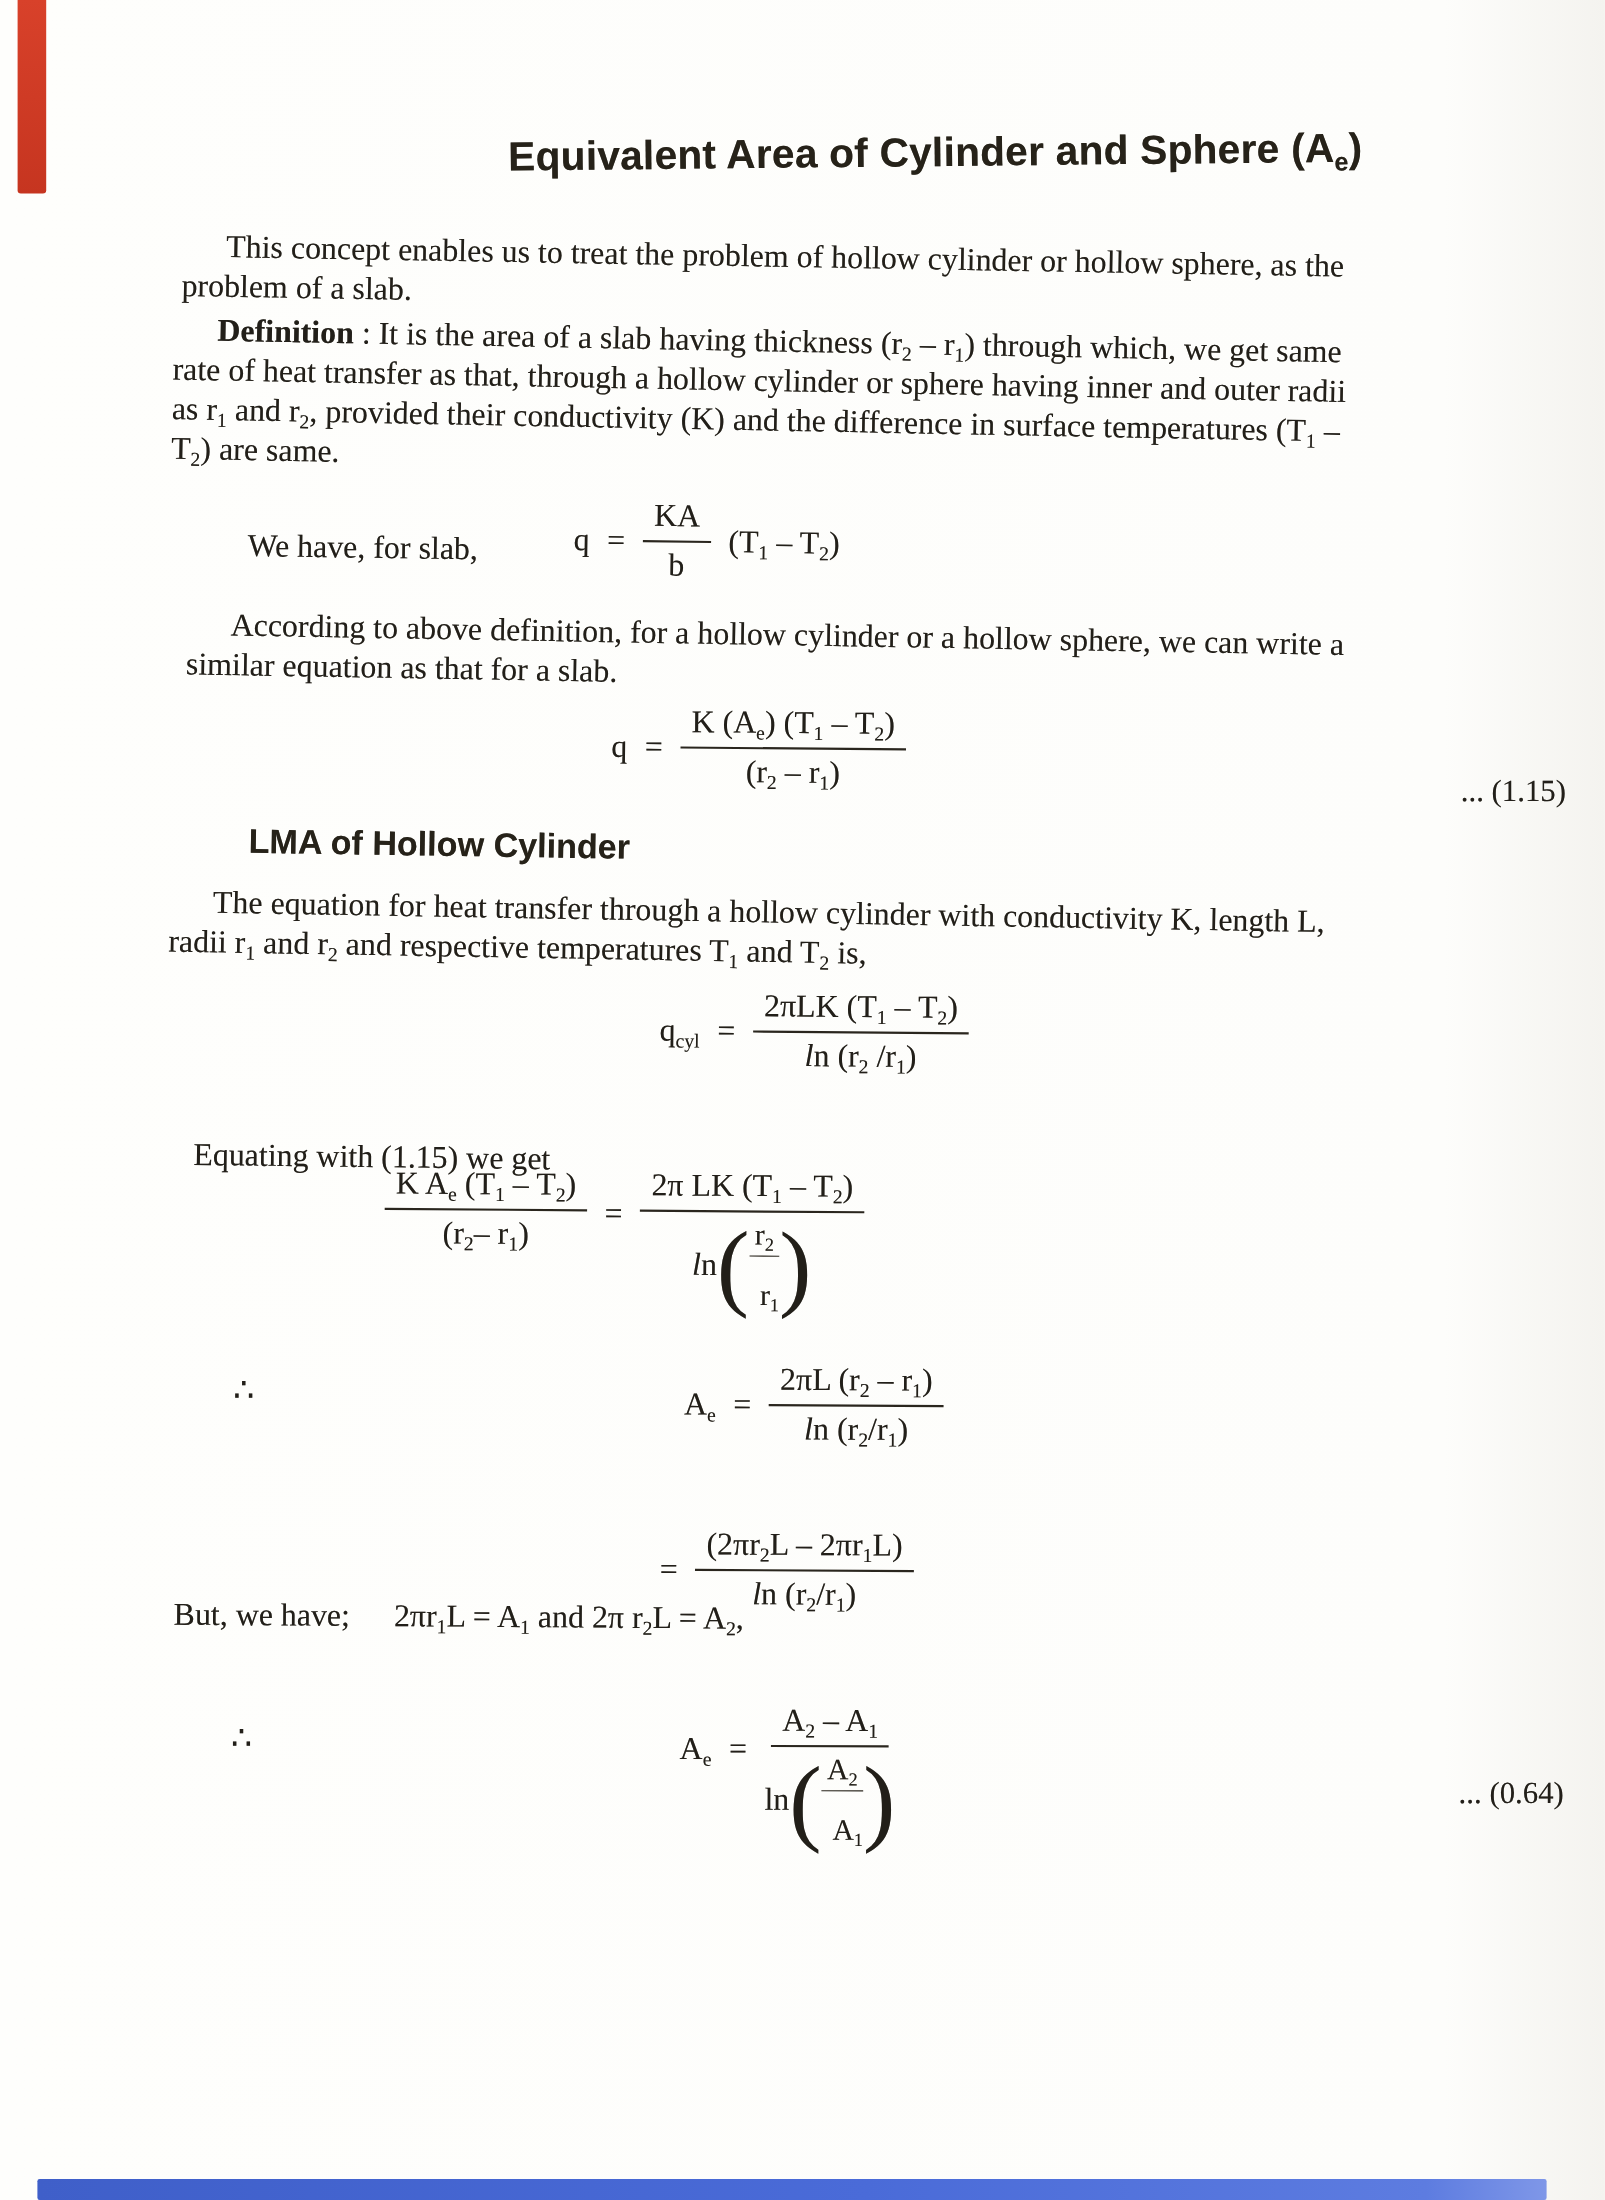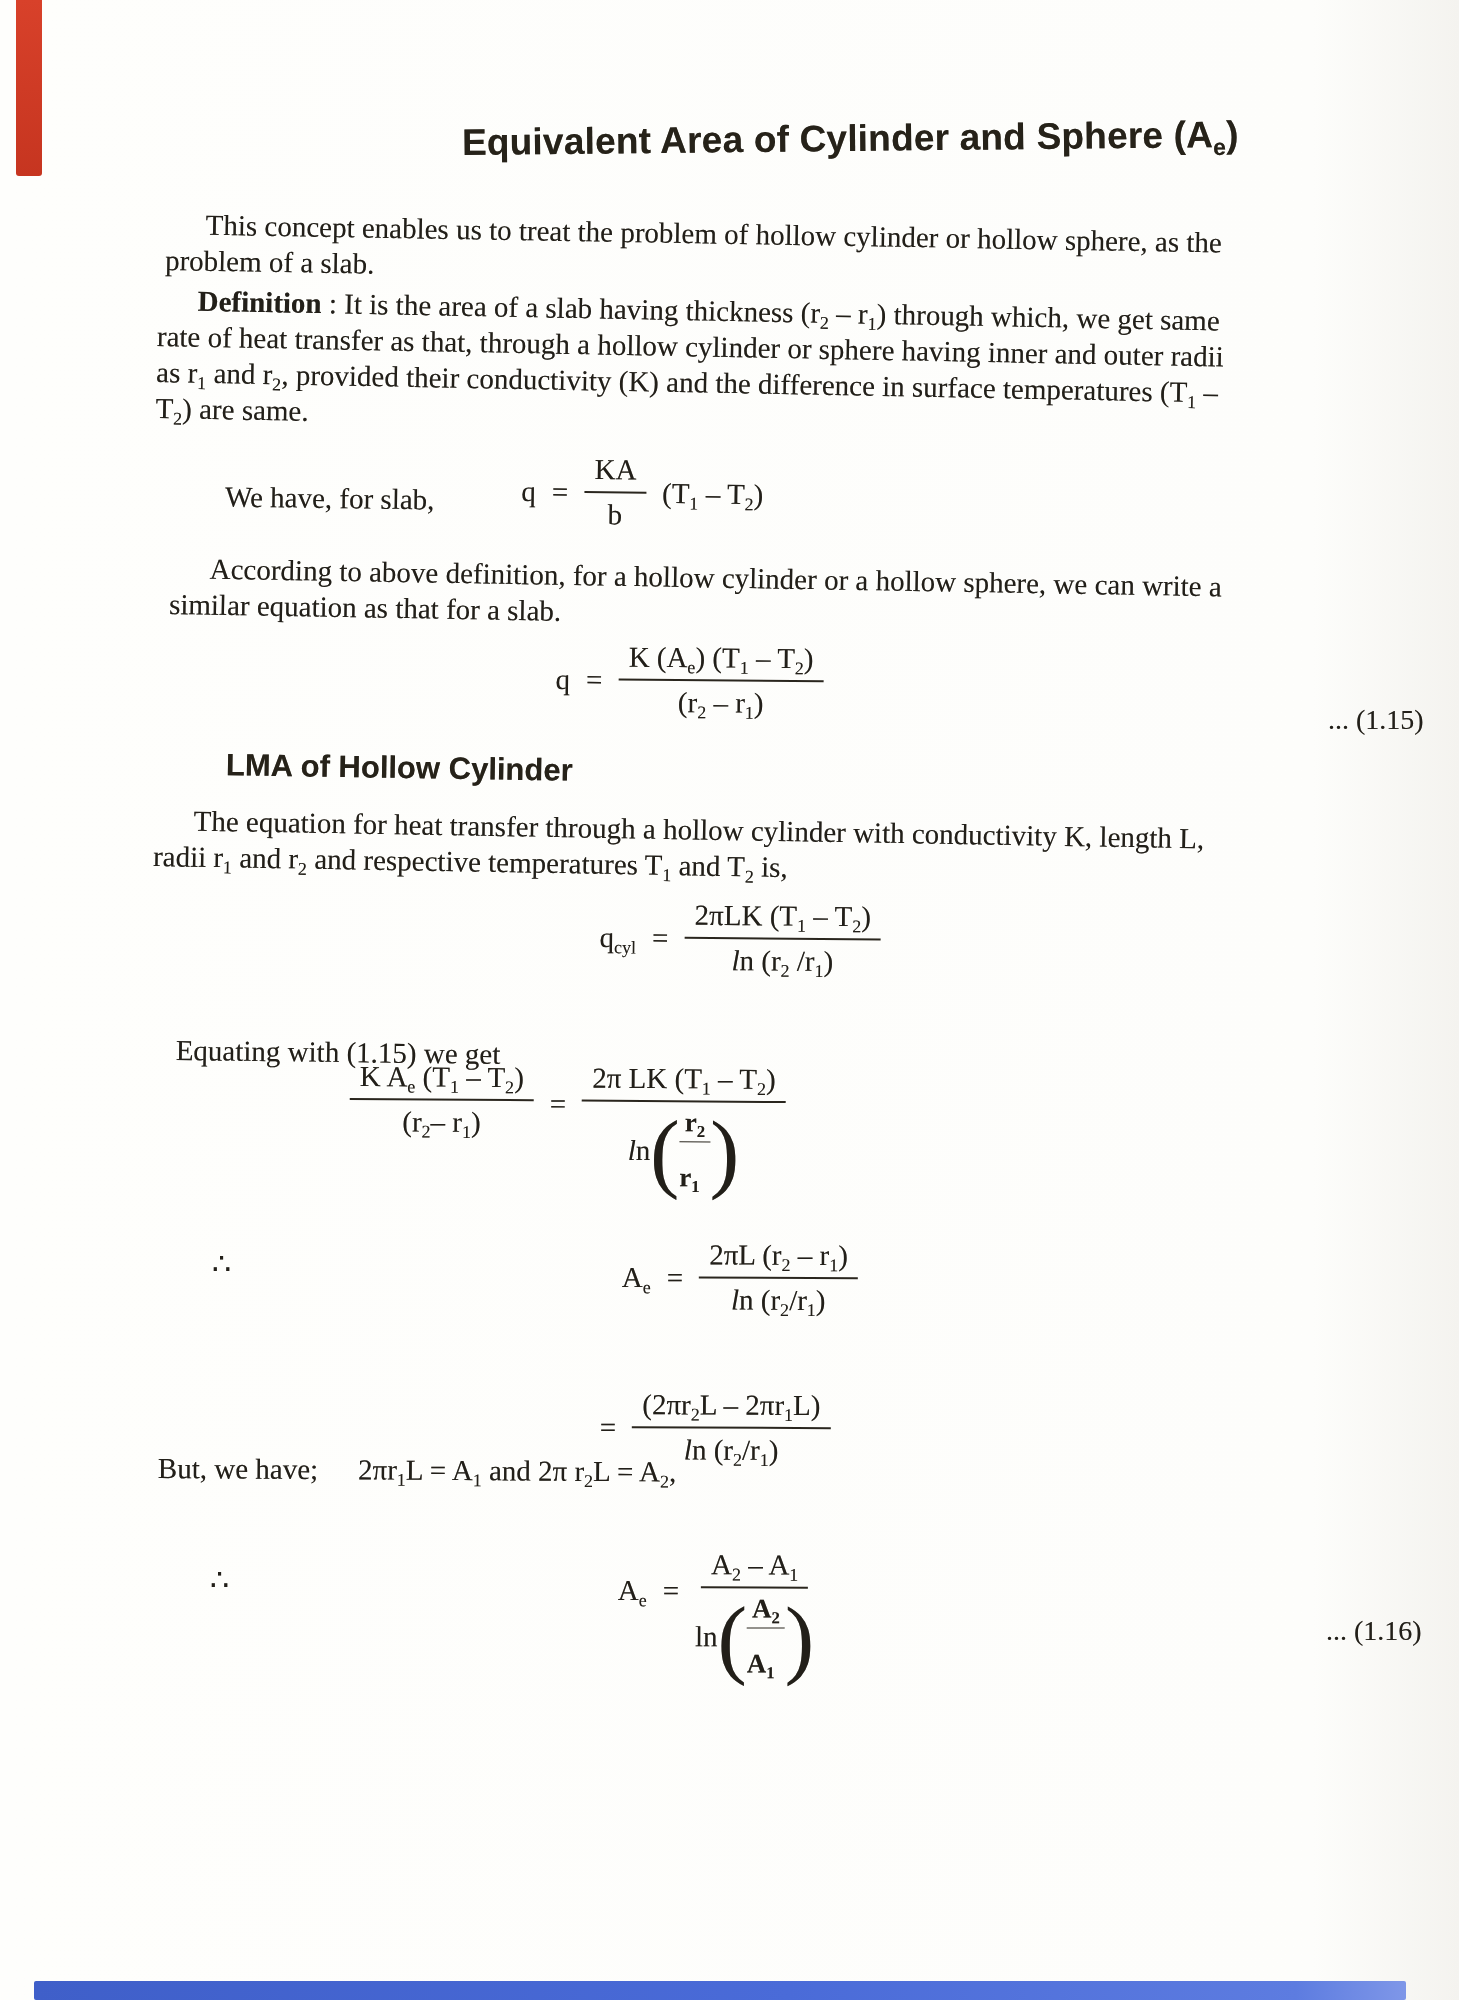--- a/index.html
+++ b/index.html
@@ -42,21 +42,21 @@
     text-shadow:0 0 0.5px rgba(40,35,25,0.5);}
 
   .eqrow{position:absolute;display:flex;align-items:center;gap:16px;
     font-size:29px;white-space:nowrap;text-shadow:0 0 0.5px rgba(40,35,25,0.5);}
   .eqrow.topalign{align-items:flex-start;}
   .eqrow.topalign > .mi{margin-top:26px;}
   .frac{display:inline-flex;flex-direction:column;align-items:center;}
   .frac > .num{padding:0 10px 5px;border-bottom:2.2px solid #2a261e;}
   .frac > .den{padding-top:5px;}
   .denrow{display:inline-flex;align-items:center;gap:0;padding-top:2px;}
-  .sfrac{display:inline-flex;flex-direction:column;align-items:flex-start;font-size:27px;font-weight:bold;}
+  .sfrac{display:inline-flex;flex-direction:column;align-items:flex-end;font-size:27px;}
   .sfrac > .snum{padding:0 5px 3px;border-bottom:1.8px solid #2a261e;}
   .sfrac > .sden{padding-top:20px;}
   .bigp{font-size:88px;line-height:0;font-weight:400;transform:translateY(2px);}
   .therefore{position:absolute;font-size:30px;
     text-shadow:0 0 0.5px rgba(40,35,25,0.5);}
   .eqtag{position:absolute;font-size:28px;white-space:nowrap;
     text-shadow:0 0 0.5px rgba(40,35,25,0.5);}
   sub{font-size:0.62em;vertical-align:-0.34em;line-height:0;}
 </style>
 </head>
@@ -180,15 +180,15 @@
         <span>ln</span>
         <span class="bigp">(</span>
         <span class="sfrac">
           <span class="snum">A<sub>2</sub></span>
           <span class="sden">A<sub>1</sub></span>
         </span>
         <span class="bigp">)</span>
       </span>
     </span>
   </div>
-  <div class="eqtag" style="left:1326px;top:1615px;">... (1.16)</div>
+  <div class="eqtag" style="left:1326px;top:1615px;">... (0.64)</div>
 
 </div>
 
 </body></html>

